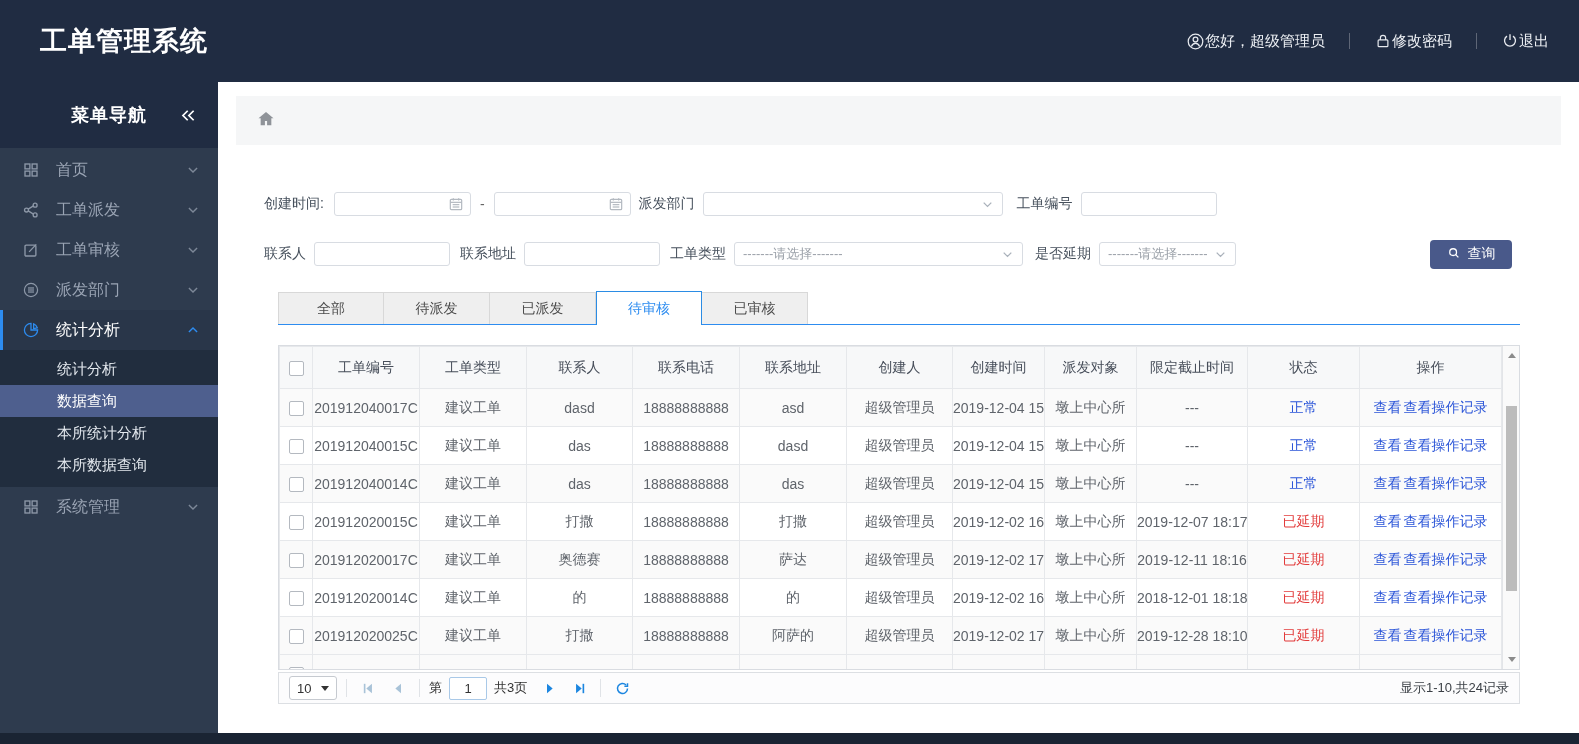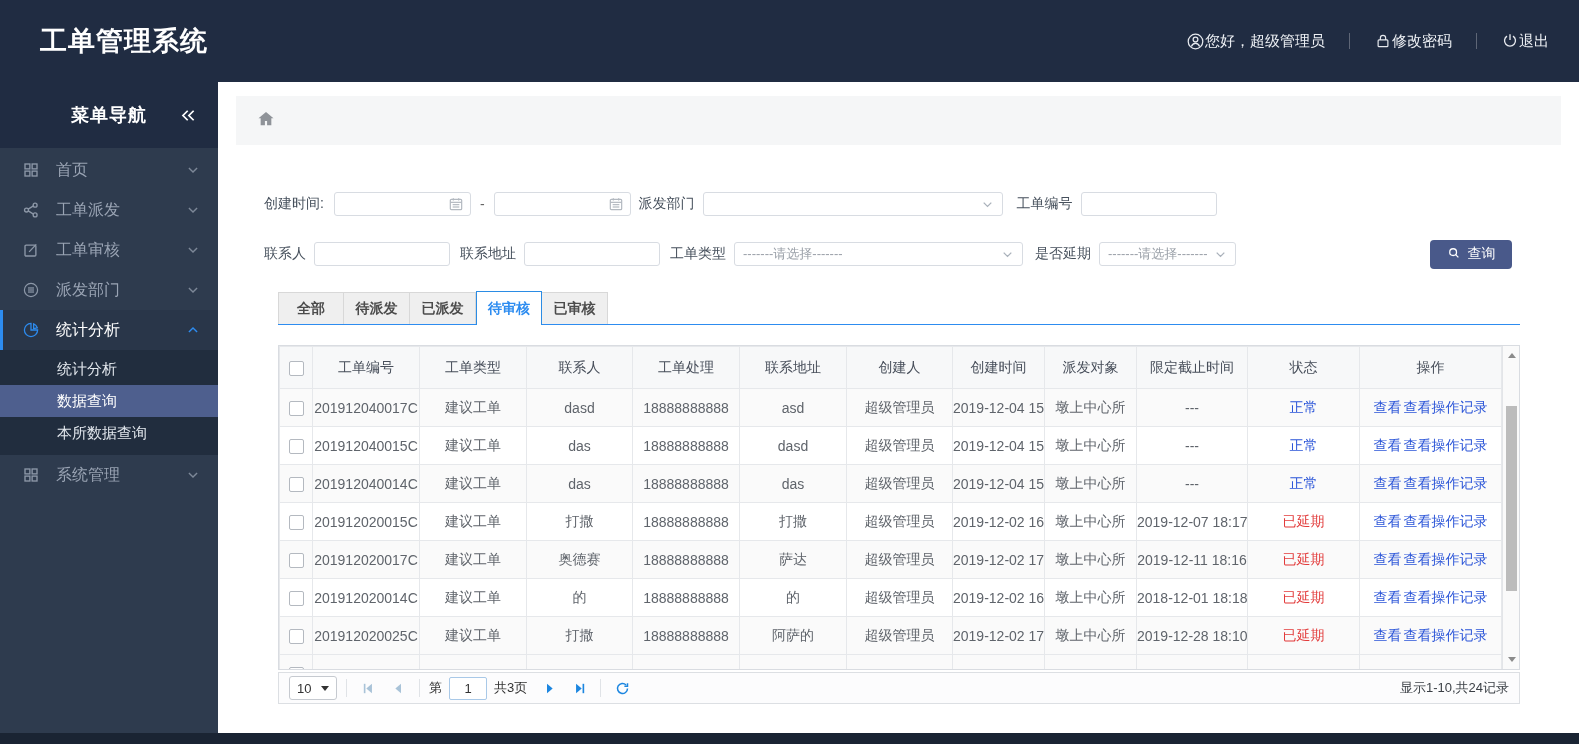--- a/index.html
+++ b/index.html
@@ -48,21 +48,21 @@
   .box.date .cal { margin-right:6px; color:#b3b9c0; display:flex; }
   .dash { margin:0 9px; color:#666; }
   .sel { justify-content:space-between; padding:0 8px; color:#9aa0a8; font-size:13px; cursor:pointer; }
   .sel .ph { white-space:nowrap; overflow:hidden; }
   .sel .chev { color:#aab2bb; margin-left:4px; display:flex; }
   .btn-search { margin-left:auto; margin-right:49px; width:82px; height:29px; background:#49598a; border:none; border-radius:4px; color:#fff; display:flex; align-items:center; justify-content:center; gap:7px; font-size:14px; cursor:pointer; }
 
   
   .tabs { margin:22px 0 0 42px; width:1242px; display:flex; position:relative; height:34px; align-items:flex-end; }
   .tabs::after { content:""; position:absolute; left:0; right:0; bottom:0; height:1px; background:#2d8cf0; z-index:1; }
-  .tab { width:66px; height:33px; background:#efefef; border:1px solid #d8d8d8; border-left:none; display:flex; align-items:center; justify-content:center; font-size:14px; color:#4c4c4c; cursor:pointer;font-weight:bold; }
+  .tab { width:106px; height:33px; background:#efefef; border:1px solid #d8d8d8; border-left:none; display:flex; align-items:center; justify-content:center; font-size:14px; color:#4c4c4c; cursor:pointer; }
   .tab:first-child { border-left:1px solid #d8d8d8; }
   .tab.active { background:#fff; border:1px solid #2b8ce4; border-bottom:none; color:#2d8cf0; height:34px; z-index:2; }
   .tab.active + .tab { border-left:none; }
 
   
   .tablebox { margin:20px 0 0 42px; width:1242px; height:325px; border:1px solid #d9dce1; display:flex; position:relative; overflow:hidden; }
   table { border-collapse:collapse; table-layout:fixed; width:1222px; flex:0 0 1222px; }
   th, td { border:1px solid #e6e8eb; text-align:center; font-size:14px; overflow:hidden; white-space:nowrap; }
   thead th { height:42px; background:#f7f8f9; color:#474e5a; font-weight:normal; }
   tbody td { height:38px; color:#5f646b; background:#fff; }
@@ -216,20 +216,21 @@
           <span class="lbl">统计分析</span>
           <span class="chev">
               <svg width="14" height="14" viewBox="0 0 24 24" fill="none" stroke="currentColor" stroke-width="2.4">
                 <polyline points="5,15.5 12,8.5 19,15.5"></polyline>
               </svg>
             </span>
         </div>
         <div class="submenu">
           <div class="smi">统计分析</div>
           <div class="smi selected">数据查询</div>
+          <div class="smi">本所统计分析</div>
           <div class="smi">本所数据查询</div>
         </div>
         <div class="mi">
           <span class="ico">
               <svg width="18" height="18" viewBox="0 0 24 24" fill="none" stroke="currentColor" stroke-width="1.8">
                 <rect x="4" y="4" width="6.5" height="6.5"></rect>
                 <rect x="13.5" y="4" width="6.5" height="6.5"></rect>
                 <rect x="4" y="13.5" width="6.5" height="6.5"></rect>
                 <rect x="13.5" y="13.5" width="6.5" height="6.5"></rect>
               </svg>
@@ -355,21 +356,21 @@
               <col style="width:111px">
               <col style="width:112px">
               <col style="width:142px">
           </colgroup>
           <thead>
             <tr>
               <th><input type="checkbox" class="cb" style=""></th>
               <th>工单编号</th>
               <th>工单类型</th>
               <th>联系人</th>
-              <th>工单处理</th>
+              <th>联系电话</th>
               <th>联系地址</th>
               <th>创建人</th>
               <th>创建时间</th>
               <th>派发对象</th>
               <th>限定截止时间</th>
               <th>状态</th>
               <th>操作</th>
             </tr>
           </thead>
           <tbody>

